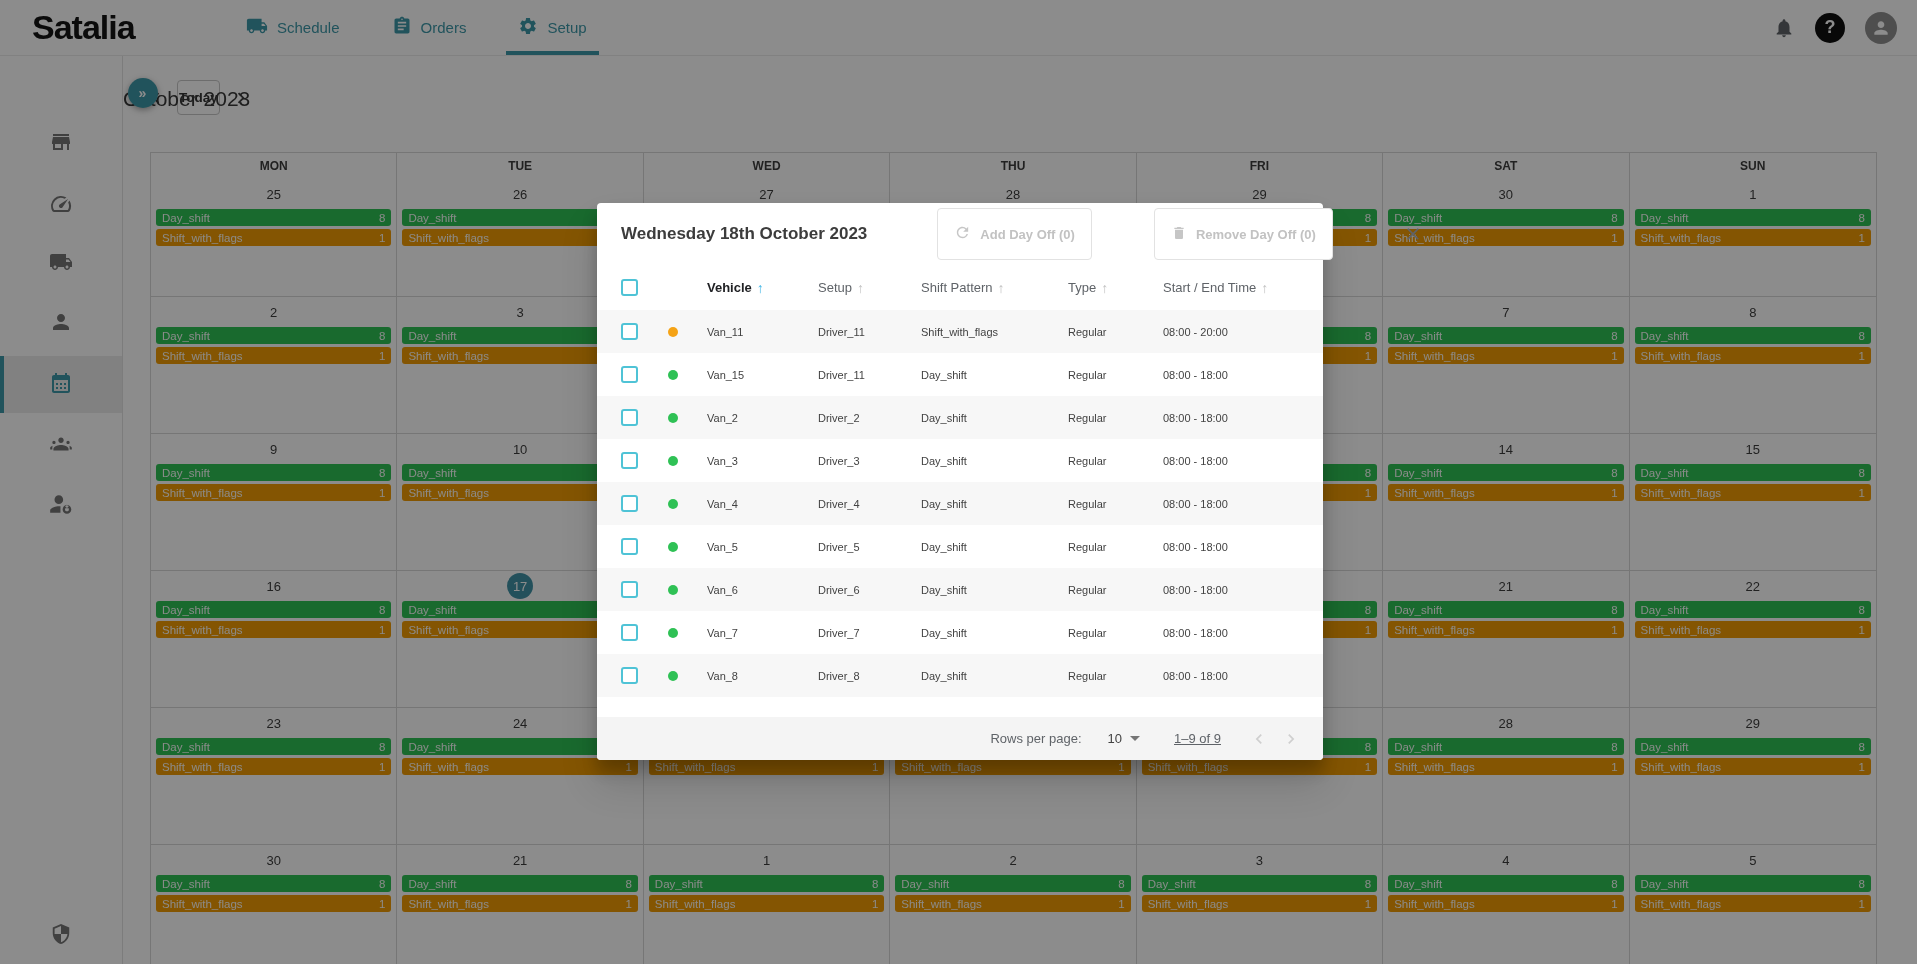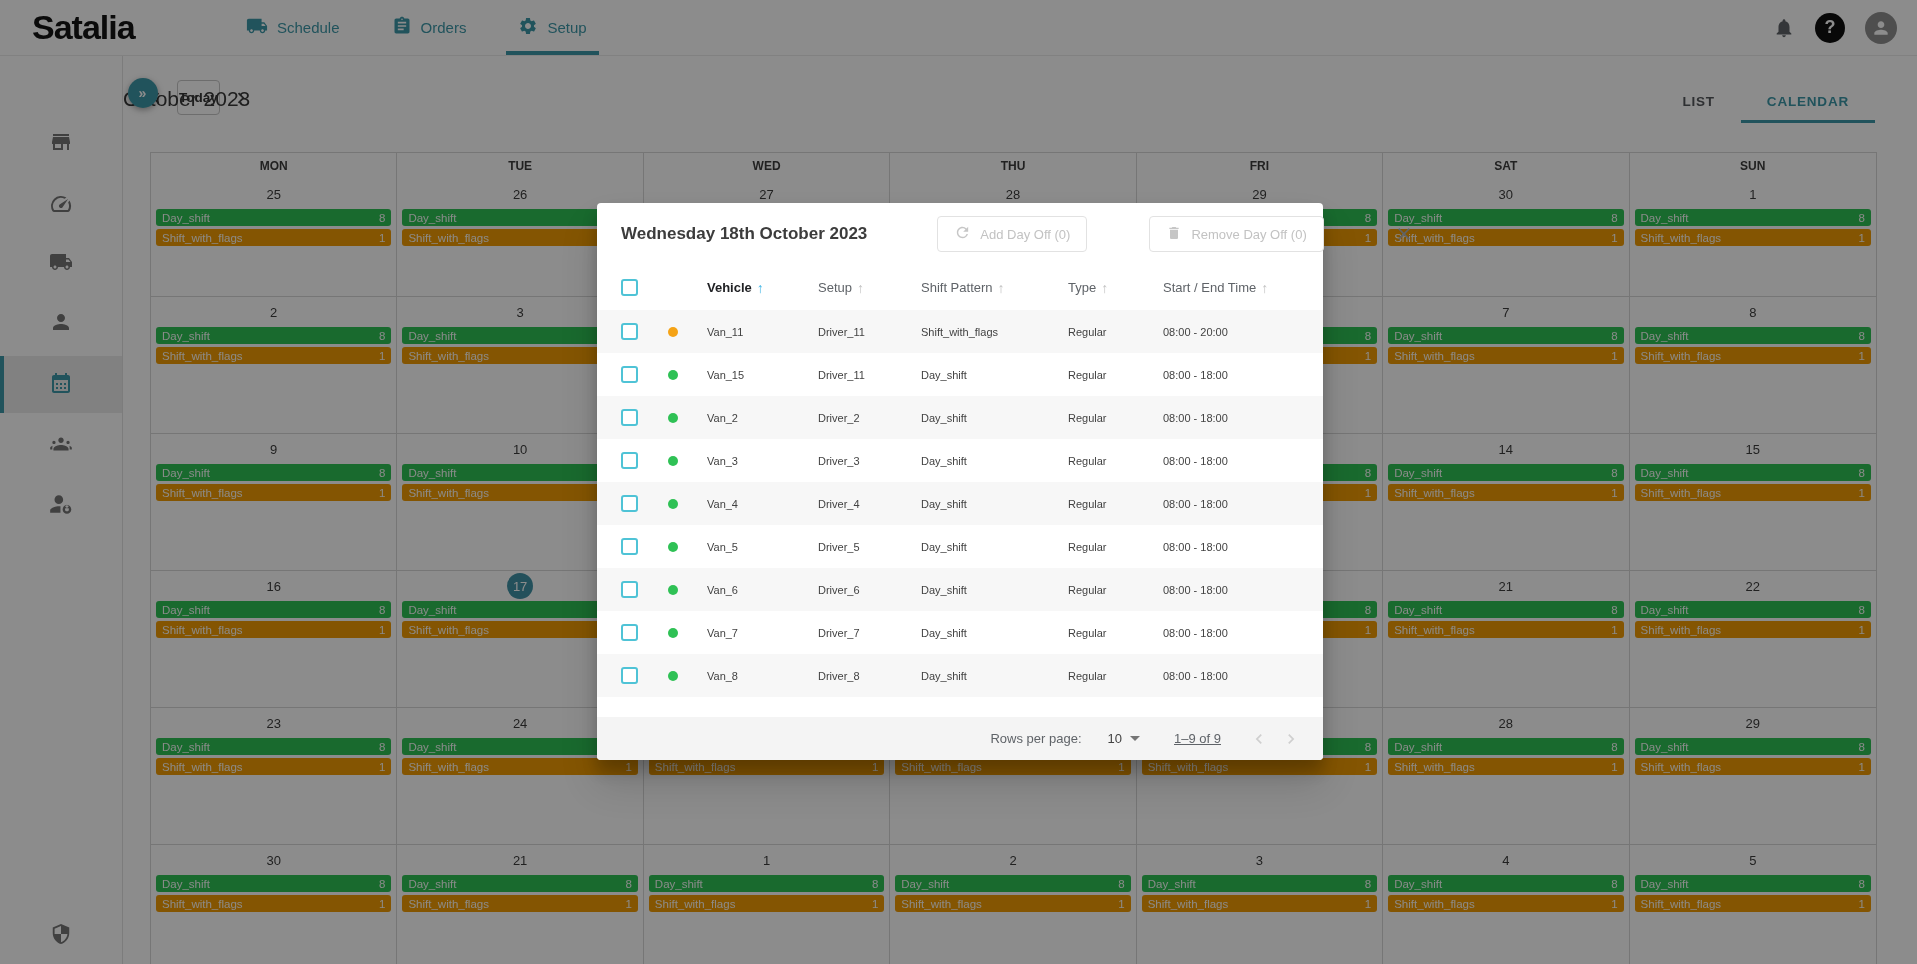--- a/index.html
+++ b/index.html
@@ -68,22 +68,22 @@
   .pill.green { background:#2fc155; }
   .pill.orange { background:#f19c04; }
 
   
   .overlay { position:absolute; inset:0; background:rgba(0,0,0,.45); z-index:40; }
   .modal { position:absolute; left:597px; top:203px; width:726px; height:557px; background:#fff; border-radius:4px;
            z-index:50; box-shadow:0 11px 15px rgba(0,0,0,.2), 0 24px 38px rgba(0,0,0,.14);
            display:flex; flex-direction:column; }
   .modal-header { display:flex; align-items:center; height:62px; flex:0 0 62px; padding:0 14px 0 24px;gap:48px; }
   .modal-title { font-size:17px; font-weight:700; color:#3c3c3c; margin-right:22px; white-space:nowrap; }
-  .modal-btn { display:flex; align-items:center; gap:9px; border:1px solid #e2e2e2; border-radius:4px; height:36px;
-               padding:0 16px; color:#c2c2c2; font-weight:400; font-size:13px; background:#fff; margin-right:14px;
+  .modal-btn { display:flex; align-items:center; gap:9px; border:1px solid #e2e2e2; border-radius:4px; height:52px;
+               padding:0 16px; color:#c2c2c2; font-weight:700; font-size:13px; background:#fff; margin-right:14px;
                font-family:inherit; cursor:default; white-space:nowrap; }
   .modal-btn svg { fill:#c6c6c6; }
   .close-btn { margin-left:auto; background:none; border:none; cursor:pointer; padding:8px; display:flex; }
   .close-btn svg { fill:#5f6368; }
 
   .tgrid { display:grid; grid-template-columns:50px 48px 111px 103px 147px 95px 1fr; align-items:center; padding-left:12px; }
   .thead { height:45px; flex:0 0 45px; font-size:13px; color:#5f6368; }
   .th { display:flex; align-items:center; gap:5px; }
   .th .arrow { color:#c1c1c1; font-size:14px; }
   .th.sorted { color:#202124; font-weight:700; }
@@ -200,24 +200,20 @@
           </svg>
         </button>
       <button class="today-btn">Today</button>
       <button class="chev-btn">
           <svg width="22" height="22" viewBox="0 0 24 24">
             <path d="M8.59 16.59L10 18l6-6-6-6-1.41 1.41L13.17 12z"></path>
           </svg>
         </button>
     </div>
     <div class="cal-title">October 2023</div>
-    <div class="view-tabs">
-      <button class="view-tab">LIST</button>
-      <button class="view-tab active">CALENDAR</button>
-    </div>
   </div>
   <div class="cal-grid">
       <div class="day-head">MON</div>
       <div class="day-head">TUE</div>
       <div class="day-head">WED</div>
       <div class="day-head">THU</div>
       <div class="day-head">FRI</div>
       <div class="day-head">SAT</div>
       <div class="day-head">SUN</div>
       <div class="cal-cell">

